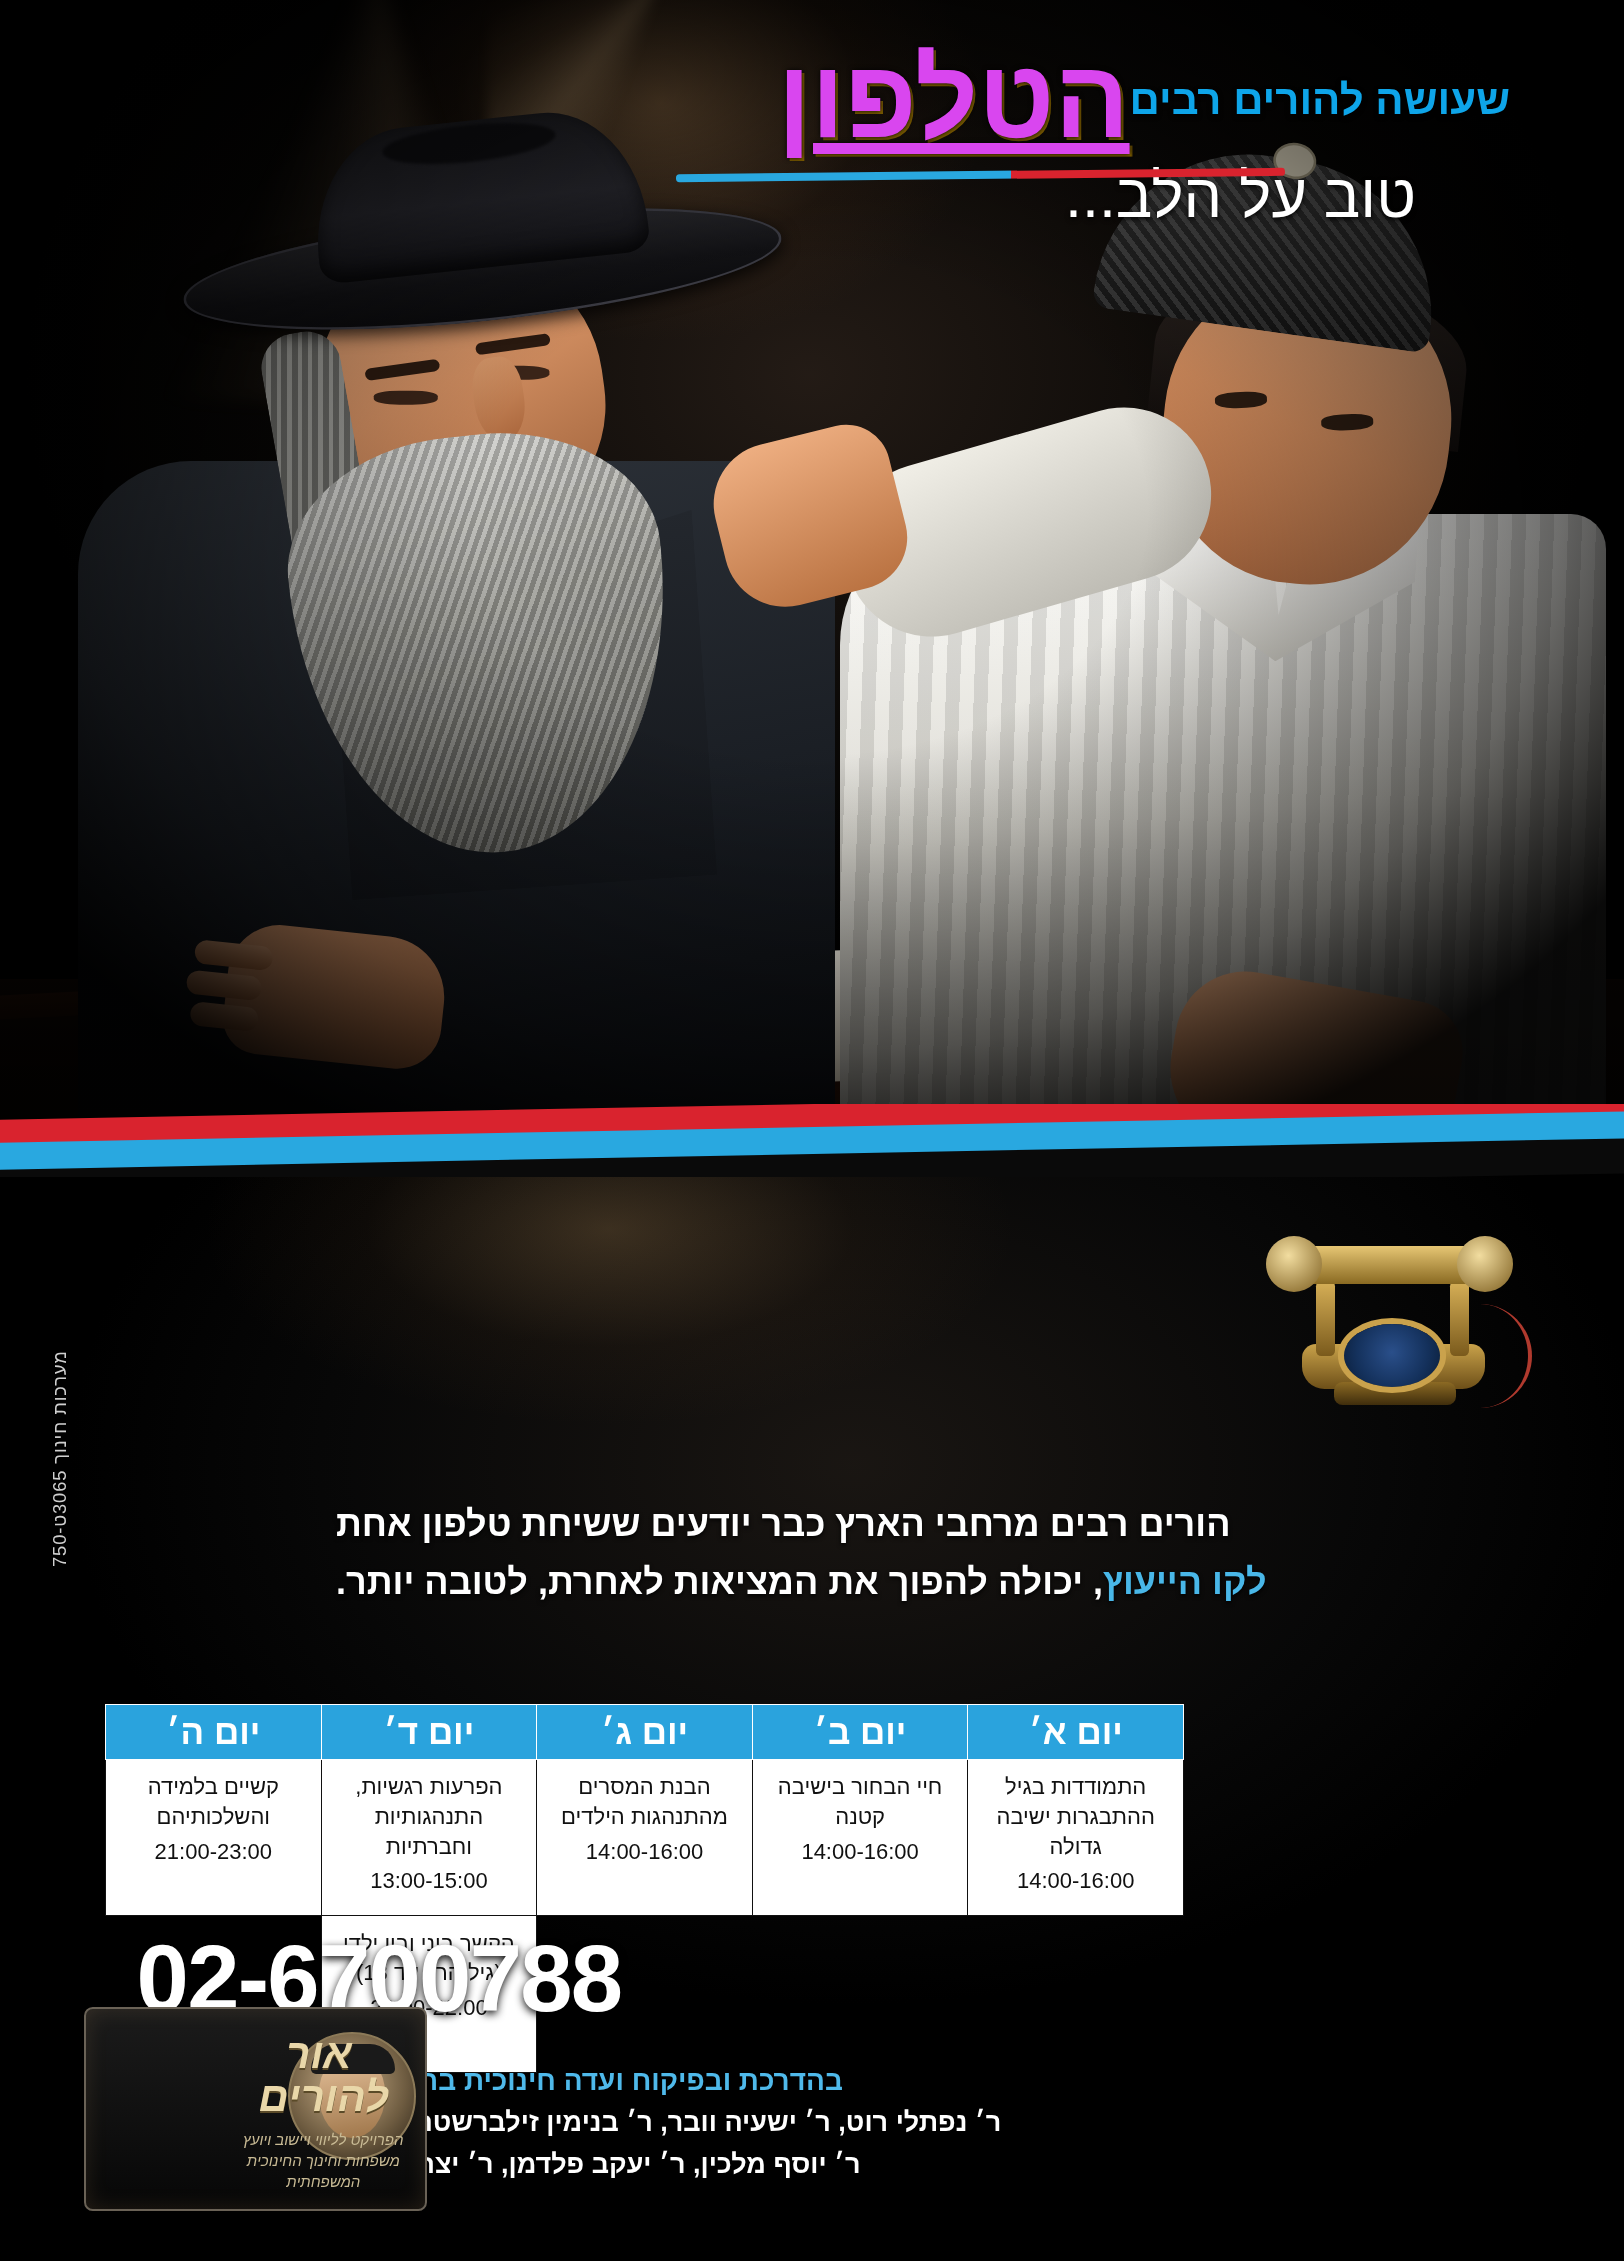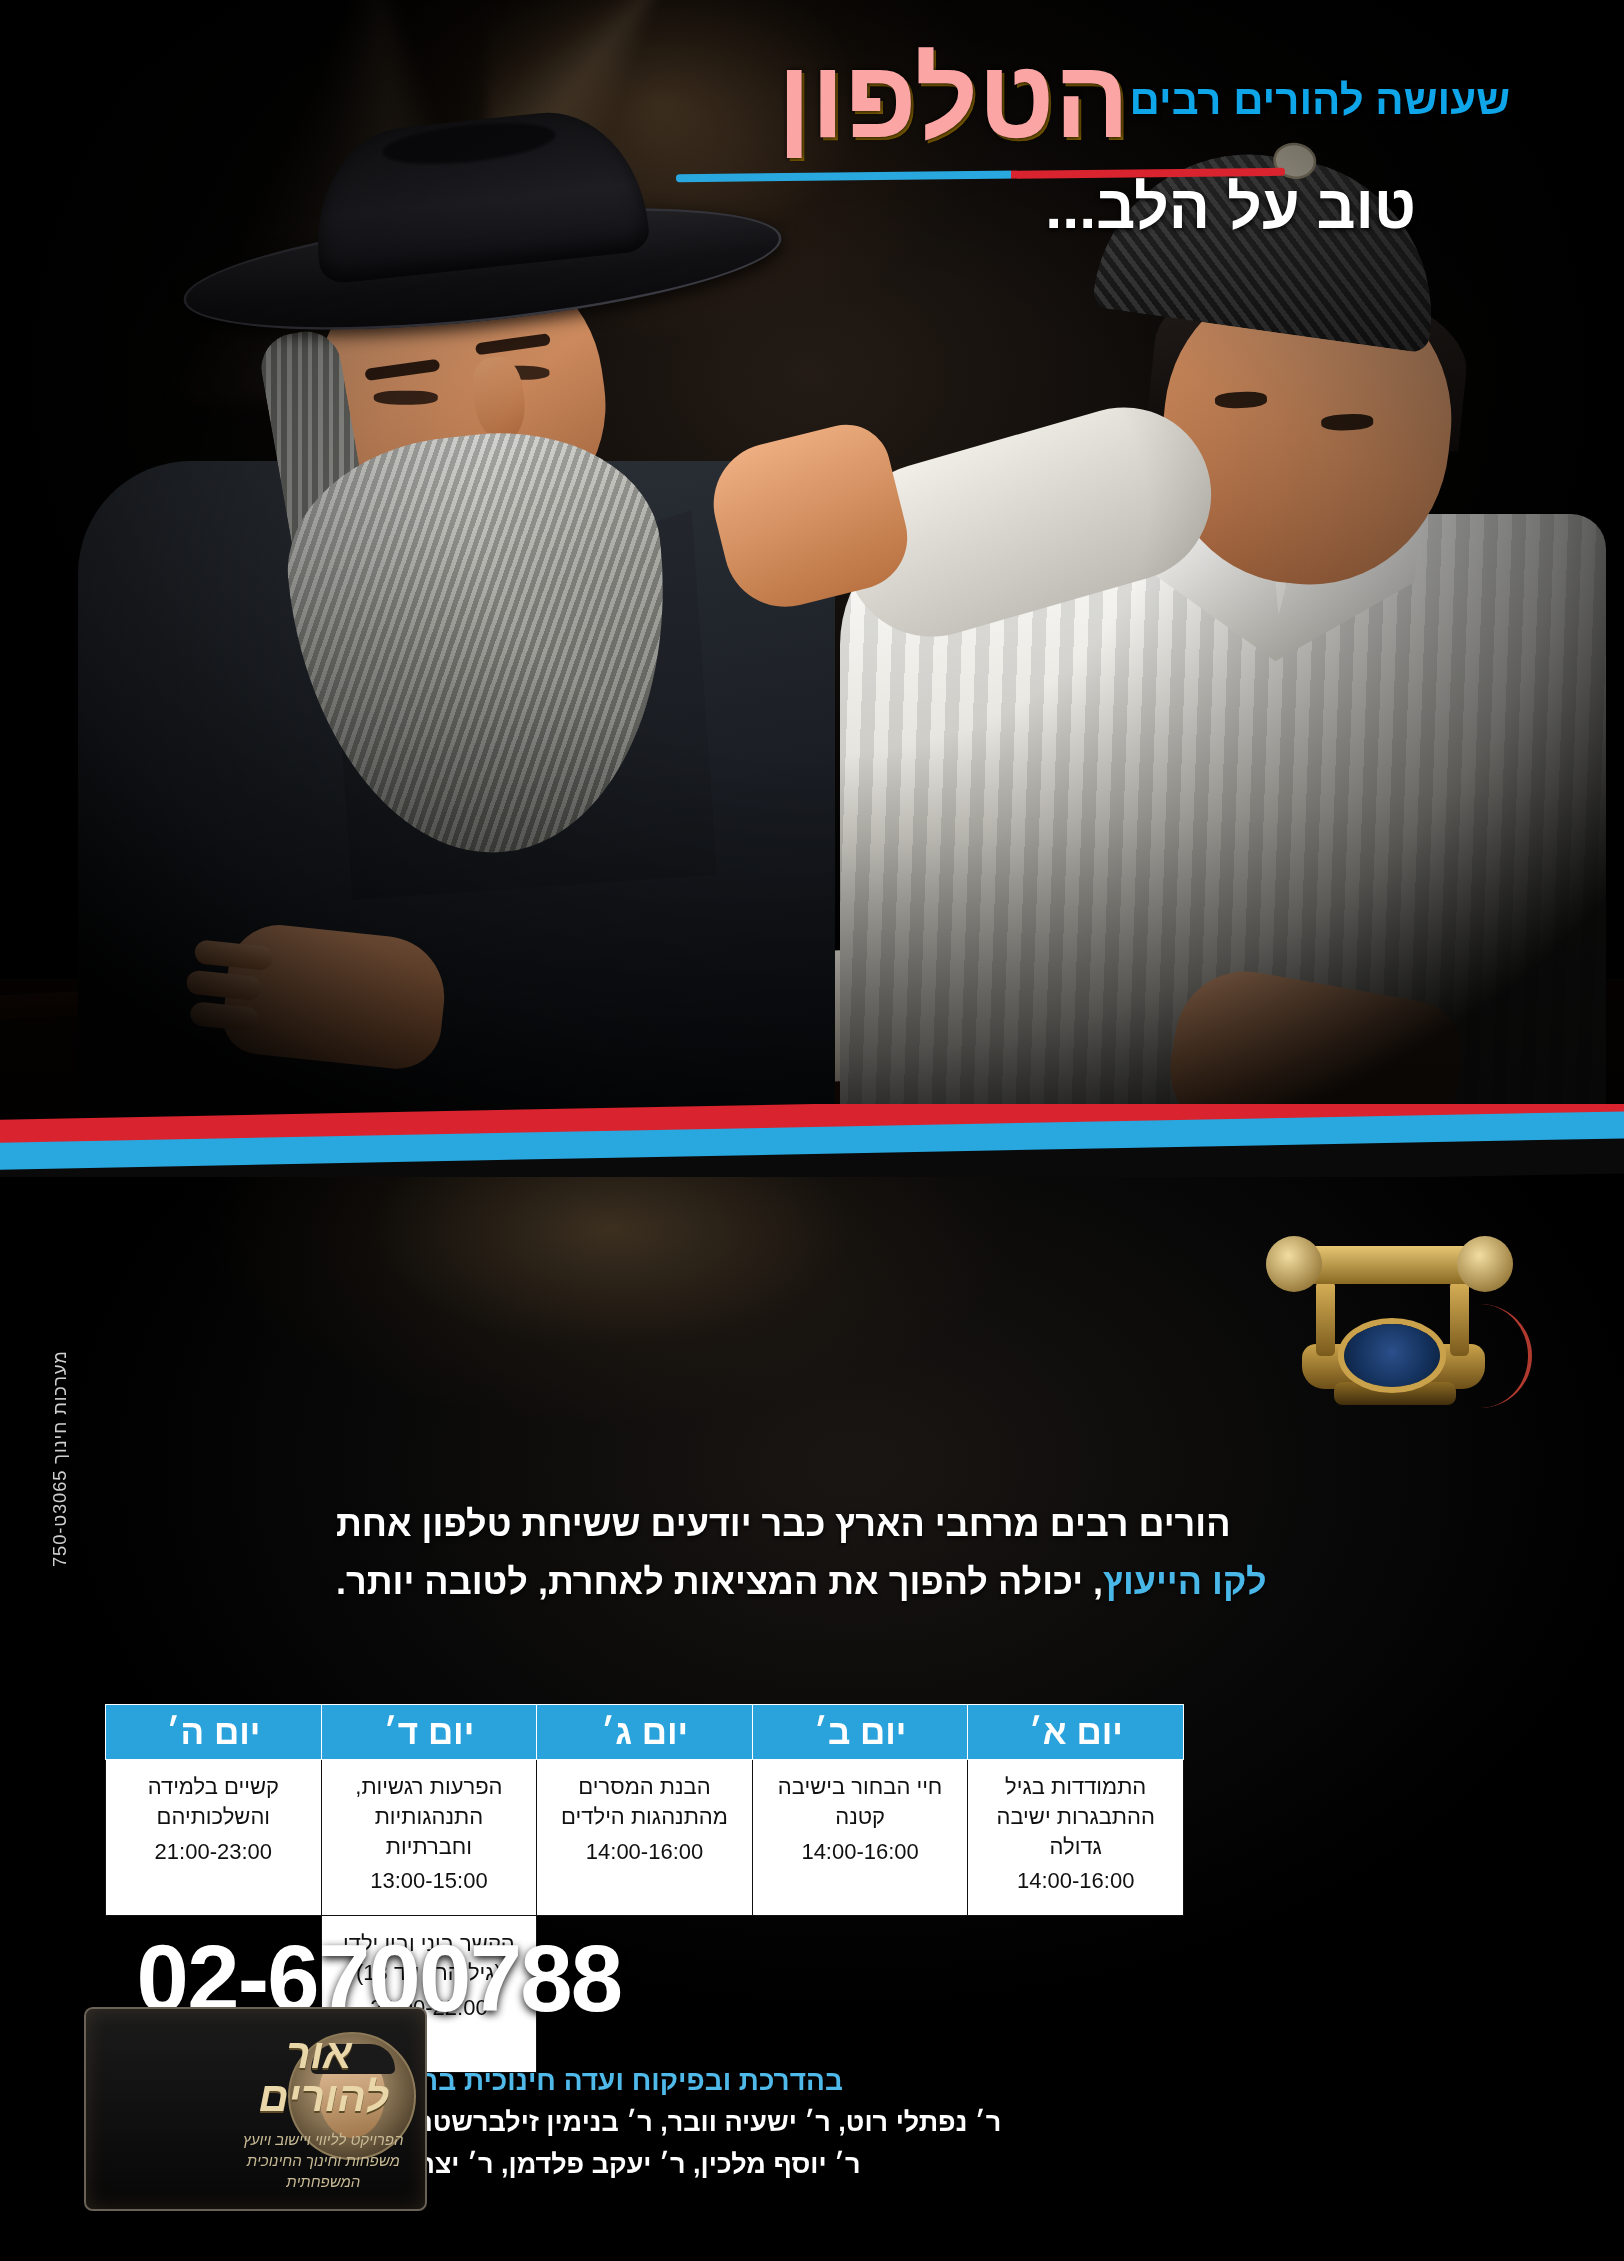--- a/index.html
+++ b/index.html
@@ -201,32 +201,32 @@
       #020202;
   }
 
   
   .headline{
     position:absolute;right:104px;top:44px;width:1149px;height:191px;
     direction:rtl;text-align:right;
   }
   .hl-main{
     display:inline-block;
-    font-size:111px;font-weight:bold;color:#fca5a5;
+    font-size:111px;font-weight:bold;color:#d946ef;
     text-shadow:0 0 5.2px #000, 2.6px 2.6px 0 #7a5a00;
-    vertical-align:middle;line-height:1;
+    vertical-align:middle;line-height:1;text-decoration:underline;
   }
   .hl-sub1{
     display:inline-block;font-size:42px;font-weight:bold;color:#0ea5e9;
     vertical-align:middle;margin-right:10px;line-height:1;
     text-shadow:0 1.7px 5.2px rgba(0,0,0,.9);
   }
   .hl-sub2{
-    display:block;font-size:61px;font-weight:bold;color:#fff;
-    margin-top:17px;padding-right:104px;
+    display:block;font-size:61px;font-weight:normal;color:#fff;
+    margin-top:6px;padding-right:104px;
     text-shadow:0 1.7px 5.2px rgba(0,0,0,.9);
   }
   .hl-underline{
     position:absolute;right:339px;top:171px;width:609px;height:7.8px;
     background:linear-gradient(90deg,#29a8e0 0%, #29a8e0 55%, #d9232e 55%, #d9232e 100%);
     border-radius:3.5px;transform:rotate(-0.6deg);
   }
 
   
   .phone{

